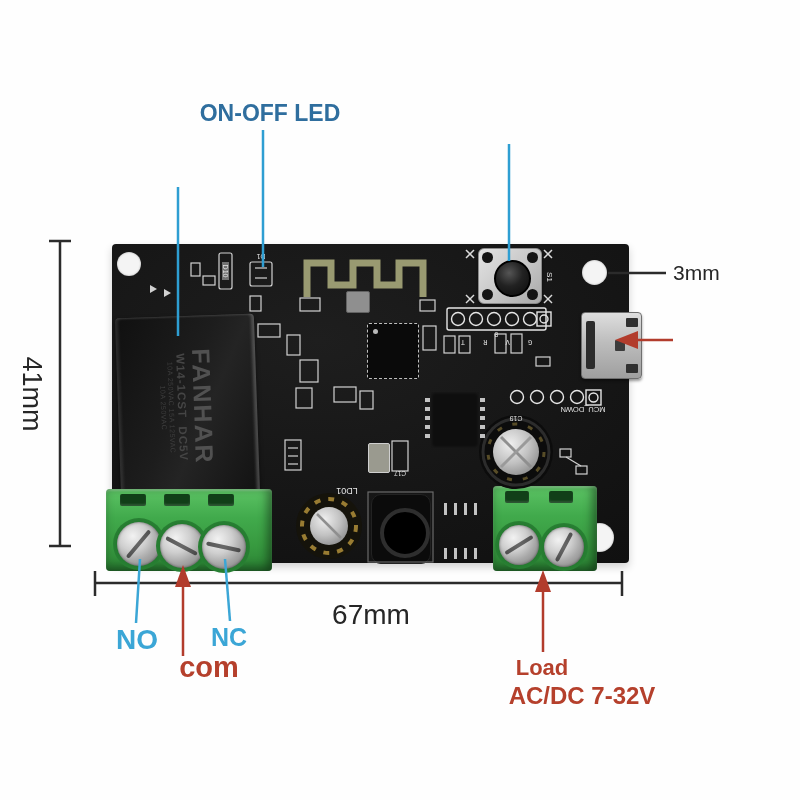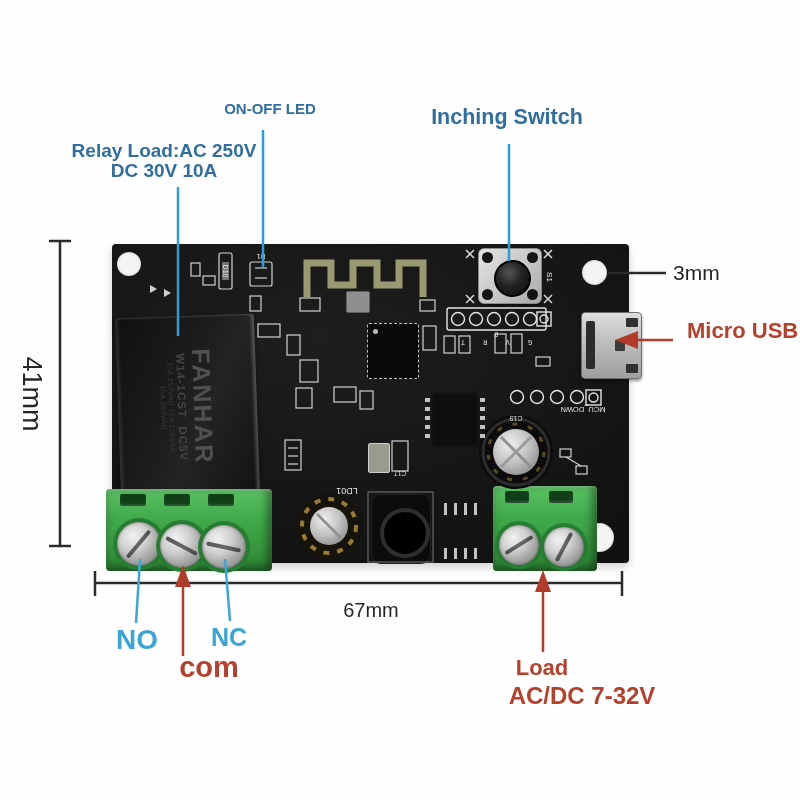--- a/index.html
+++ b/index.html
@@ -314,38 +314,32 @@
       <polygon points="183,565 175,587 191,587" stroke="none"></polygon>
       <line x1="543" y1="652" x2="543" y2="590"></line>
       <polygon points="543,570 535,592 551,592" stroke="none"></polygon>
       <line x1="673" y1="340" x2="636" y2="340"></line>
       <polygon points="615,340 638,331 638,349" stroke="none"></polygon>
     </g>
   </svg>
 
   <div id="header-letters">G V R T 0</div>
 
-  <div class="lbl lbl-blue" style="left:164px;top:141px;transform:translateX(-50%);font-size:19px;line-height:20px;text-align:center;">
-    <div>Relay Load:AC 250V</div>
-    <div>DC 30V 10A</div>
-  </div>
-
-  <div class="lbl lbl-blue" style="left:270px;top:100px;transform:translateX(-50%);font-size:15px;">ON-OFF LED</div>
-
-  <div class="lbl lbl-blue" style="left:507px;top:105px;transform:translateX(-50%);font-size:21.5px;">Inching Switch</div>
+
+  <div class="lbl lbl-blue" style="left:270px;top:100px;transform:translateX(-50%);font-size:23px;">ON-OFF LED</div>
+
 
   <div class="lbl lbl-dim" style="left:673px;top:261px;font-size:21px;">3mm</div>
 
   <div class="lbl lbl-red" style="left:687px;top:316px;font-size:22px;line-height:29px;">
-    <div>Micro USB</div>
   </div>
 
   <div class="lbl lbl-dim" style="left:31px;top:394px;transform:translate(-50%,-50%) rotate(90deg);font-size:27px;">41mm</div>
 
-  <div class="lbl lbl-dim" style="left:371px;top:599px;transform:translateX(-50%);font-size:20px;">67mm</div>
+  <div class="lbl lbl-dim" style="left:371px;top:599px;transform:translateX(-50%);font-size:28px;">67mm</div>
 
   <div class="lbl lbl-cyan" style="left:137px;top:624px;transform:translateX(-50%);font-size:28px;">NO</div>
 
   <div class="lbl lbl-red" style="left:209px;top:651px;transform:translateX(-50%);font-size:29px;">com</div>
 
   <div class="lbl lbl-cyan" style="left:229px;top:623px;transform:translateX(-50%);font-size:25px;">NC</div>
 
   <div class="lbl lbl-red" style="left:542px;top:655px;transform:translateX(-50%);font-size:22px;">Load</div>
   <div class="lbl lbl-red" style="left:542px;top:682px;transform:translateX(-50%);font-size:24px;margin-left:40px;">AC/DC 7-32V</div>
 

